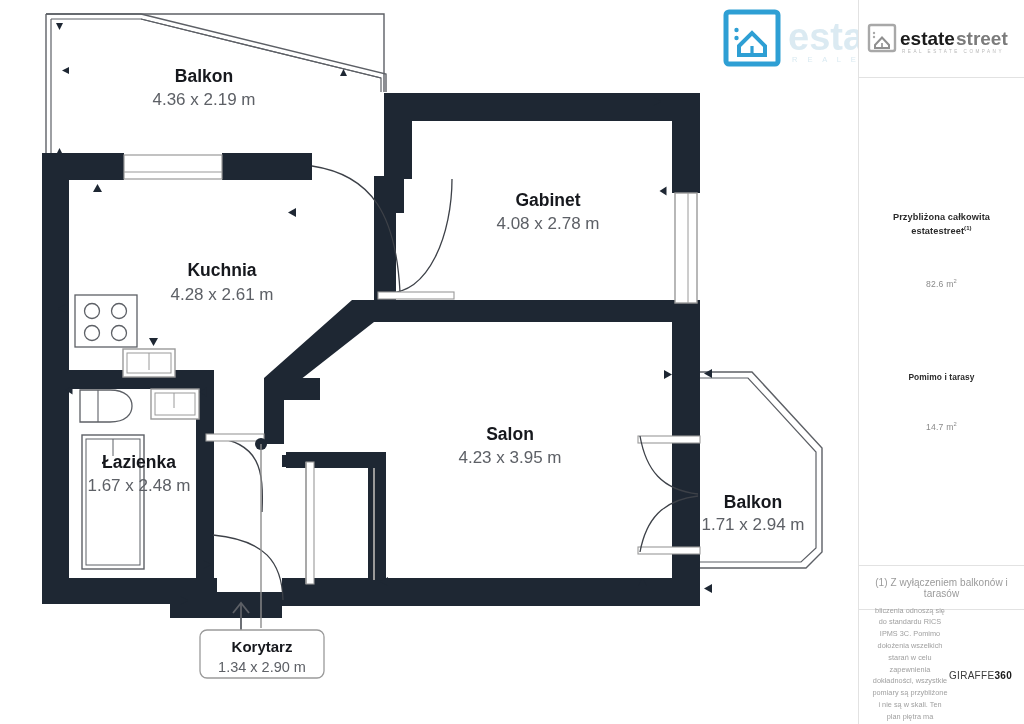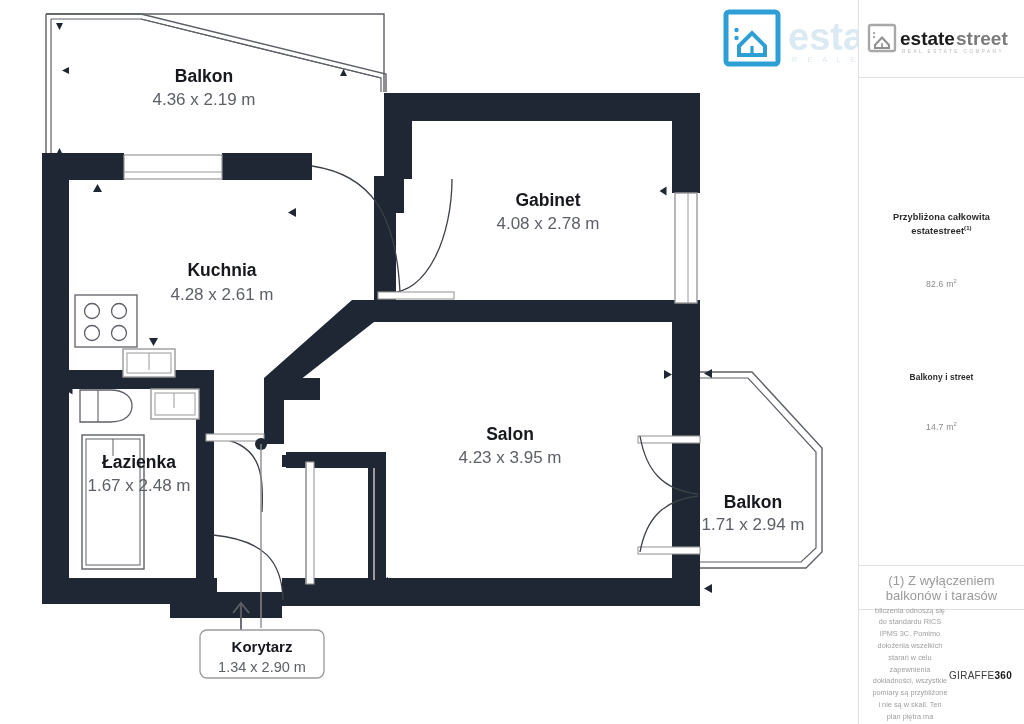--- a/index.html
+++ b/index.html
@@ -113,21 +113,21 @@
   }
   .area-value sup { font-size: 5.8px; }
   .area-gap { height: 16px; }
   .sb-sub-title {
     font-size: 8.4px;
     font-weight: bold;
     color: #2b2b2b;
     letter-spacing: 0.1px;
   }
   .footnote-text {
-    font-size: 13px;
+    font-size: 10px;
     color: #9a9a9a;
     letter-spacing: 0.05px;
   }
   .disclaimer-text {
     font-size: 7.3px;
     color: #a0a0a0;
     line-height: 1.62;
     letter-spacing: 0.02px;
   }
   .giraffe {
@@ -418,21 +418,21 @@
 
     <div class="sb-cell" id="sb-area-cell">
       <div class="area-title">
         <span>Przybliżona całkowita</span><br>
         <span>estatestreet</span><sup>(1)</sup>
       </div>
       <div class="area-value">
         <span>82.6 m</span><sup>2</sup>
       </div>
       <div class="area-gap"></div>
-      <div class="sb-sub-title">Balkony i street</div>
+      <div class="sb-sub-title">Pomimo i tarasy</div>
       <div class="area-value">
         <span>14.7 m</span><sup>2</sup>
       </div>
     </div>
 
     <div class="sb-cell" id="sb-footnote-cell">
       <div class="footnote-text">(1) Z wyłączeniem balkonów i tarasów</div>
     </div>
 
     <div class="sb-cell" id="sb-disclaimer-cell">

